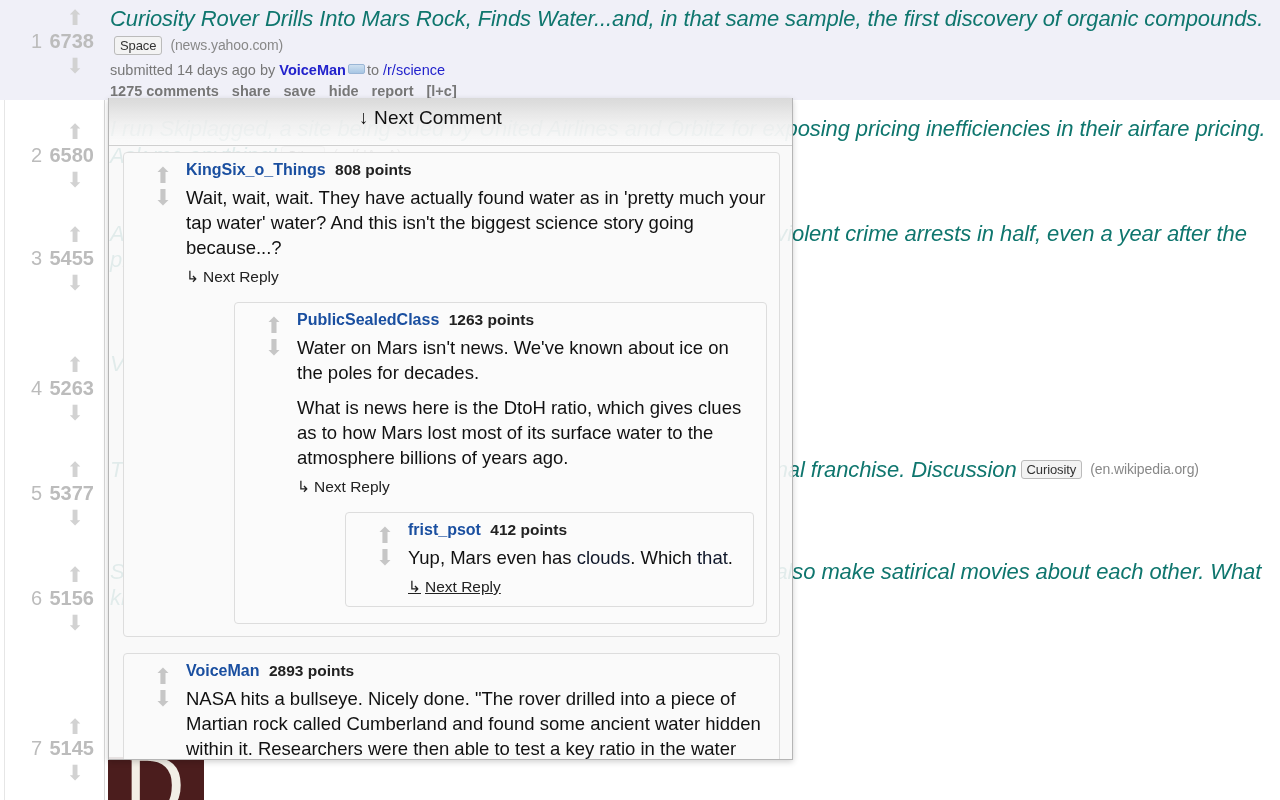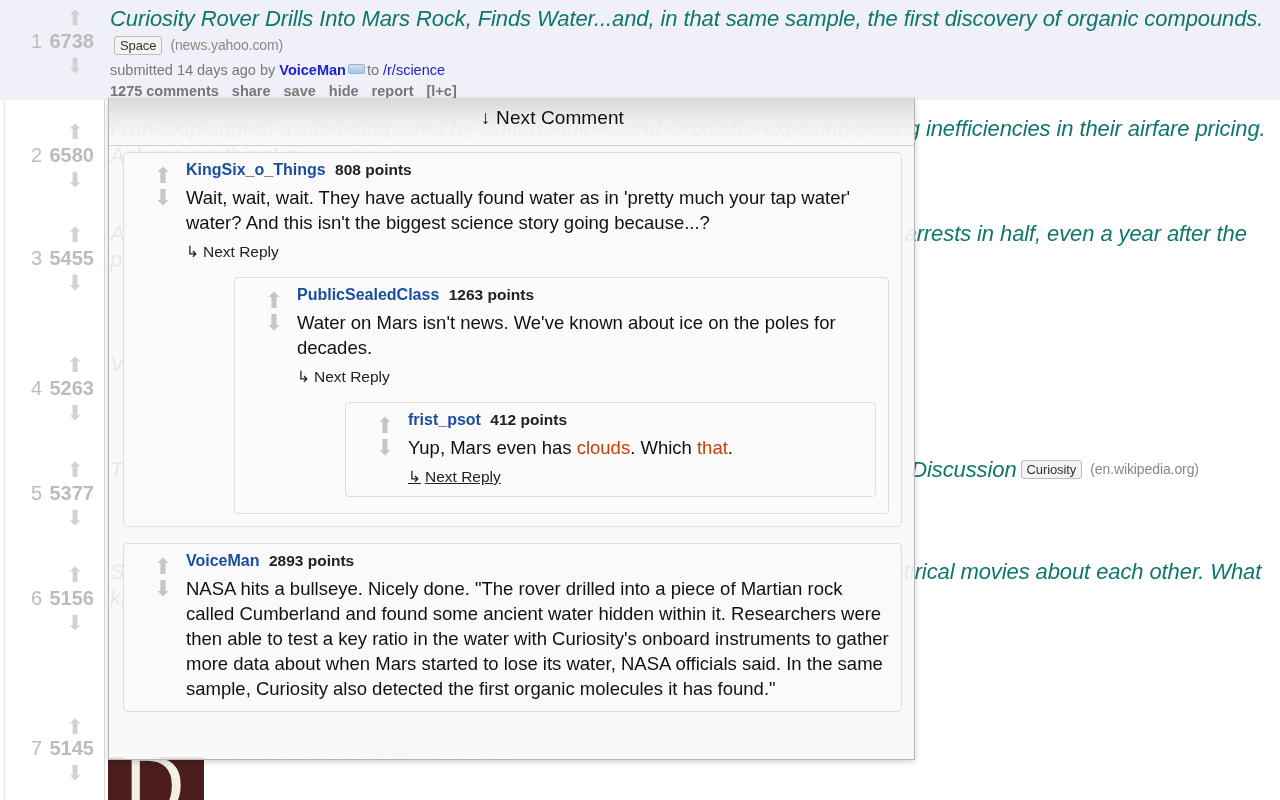--- a/index.html
+++ b/index.html
@@ -136,21 +136,21 @@
   .thumb {
     position: absolute;
     width: 96px; height: 72px;
     left: 108px;
   }
 
   
   #overlay {
     position: absolute;
     left: 108px; top: 98px;
-    width: 807px; height: 662px;
+    width: 685px; height: 662px;
     background: rgba(248,248,248,0.90);
     border: 1px solid #b5b5b5;
     border-top: none;
     box-shadow: 0 2px 6px rgba(0,0,0,0.18);
     overflow: hidden;
   }
   #overlay-header {
     position: relative;
     height: 48px;
     background: linear-gradient(to bottom, rgba(215,215,215,0.95) 0%, rgba(238,238,238,0.75) 55%, rgba(252,252,252,0.55) 100%);
@@ -203,21 +203,21 @@
     font-size: 15.5px;
     font-weight: bold;
     margin-left: 5px;
   }
   .c-text {
     font-size: 18.5px;
     line-height: 25px;
     color: #111;
     margin-top: 6px;
   }
-  .c-text a { color: #c2410c; text-decoration: none; }
+  .c-text a { color: #0f172a; text-decoration: none; }
   .c-text p { margin: 0 0 10px 0; }
   .c-text p:last-child { margin-bottom: 0; }
   .next-reply {
     font-size: 15.5px;
     color: #222;
     margin-top: 8px;
   }
   .next-reply.active { text-decoration: underline; }
   .arrow-glyph { margin-right: 4px; }
 </style>
@@ -374,20 +374,21 @@
           <div class="vote-arrows">
             <span class="va">⬆</span>
             <span class="va">⬇</span>
           </div>
           <div>
             <span class="c-author">PublicSealedClass</span>
             <span class="c-points">1263 points</span>
           </div>
           <div class="c-text">
             <p>Water on Mars isn't news. We've known about ice on the poles for decades.</p>
+            <p>What is news here is the DtoH ratio, which gives clues as to how Mars lost most of its surface water to the atmosphere billions of years ago.</p>
           </div>
           <div class="next-reply">
             <span class="arrow-glyph">↳</span><span>Next Reply</span>
           </div>
 
           <div class="comment nested" style="margin:16px 0 6px 48px;">
             <div class="vote-arrows">
               <span class="va">⬆</span>
               <span class="va">⬇</span>
             </div>

